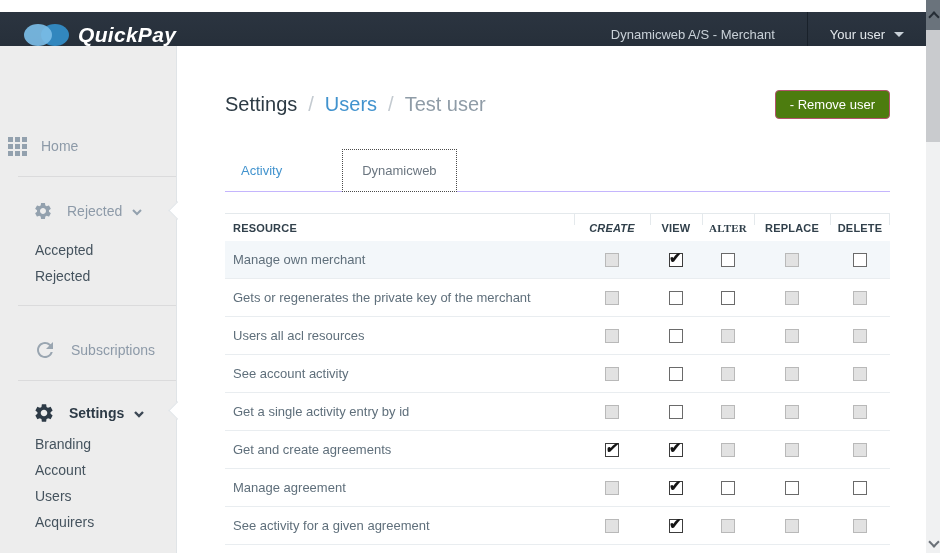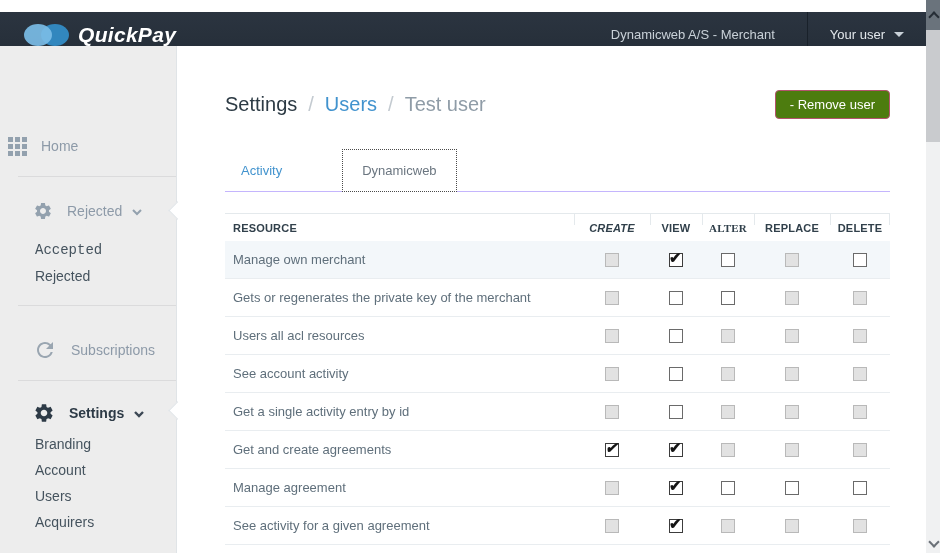--- a/index.html
+++ b/index.html
@@ -35,21 +35,21 @@
   .side-row { display:flex; align-items:center; cursor:pointer; }
   .side-main { padding-left:33px; }
   .side-main .label { margin-left:14px; font-size:14px; color:#8d9aa8; }
   .side-main .chev { margin-left:9px; margin-top:2px; }
   .side-sub { padding-left:35px; font-size:14px; color:#45535e; }
   .side-divider { height:1px; background:#dbdbdc; margin-left:18px; }
 
   .side-home   { margin-top:82px; height:36px;padding-left:8px; }
   .div1        { margin-top:12px; }
   .side-pay    { margin-top:16px; height:36px; }
-  .side-acc    { margin-top:8px;  height:26px;font-family:Liberation Mono, monospace; }
+  .side-acc    { margin-top:8px;  height:26px; }
   .side-rej    { height:26px; }
   .div2        { margin-top:16px; }
   .side-subs   { margin-top:24px; height:40px; }
   .div3        { margin-top:10px; }
   .side-set    { margin-top:14px; height:36px; }
   .side-set .label { color:#2d3a46; font-weight:bold; }
   .side-merch  { margin-top:12px; height:26px; }
   .side-child  { height:26px; }
 
   .grid-icon { display:grid; grid-template-columns:repeat(3,5px); grid-auto-rows:5px; gap:2px; }

